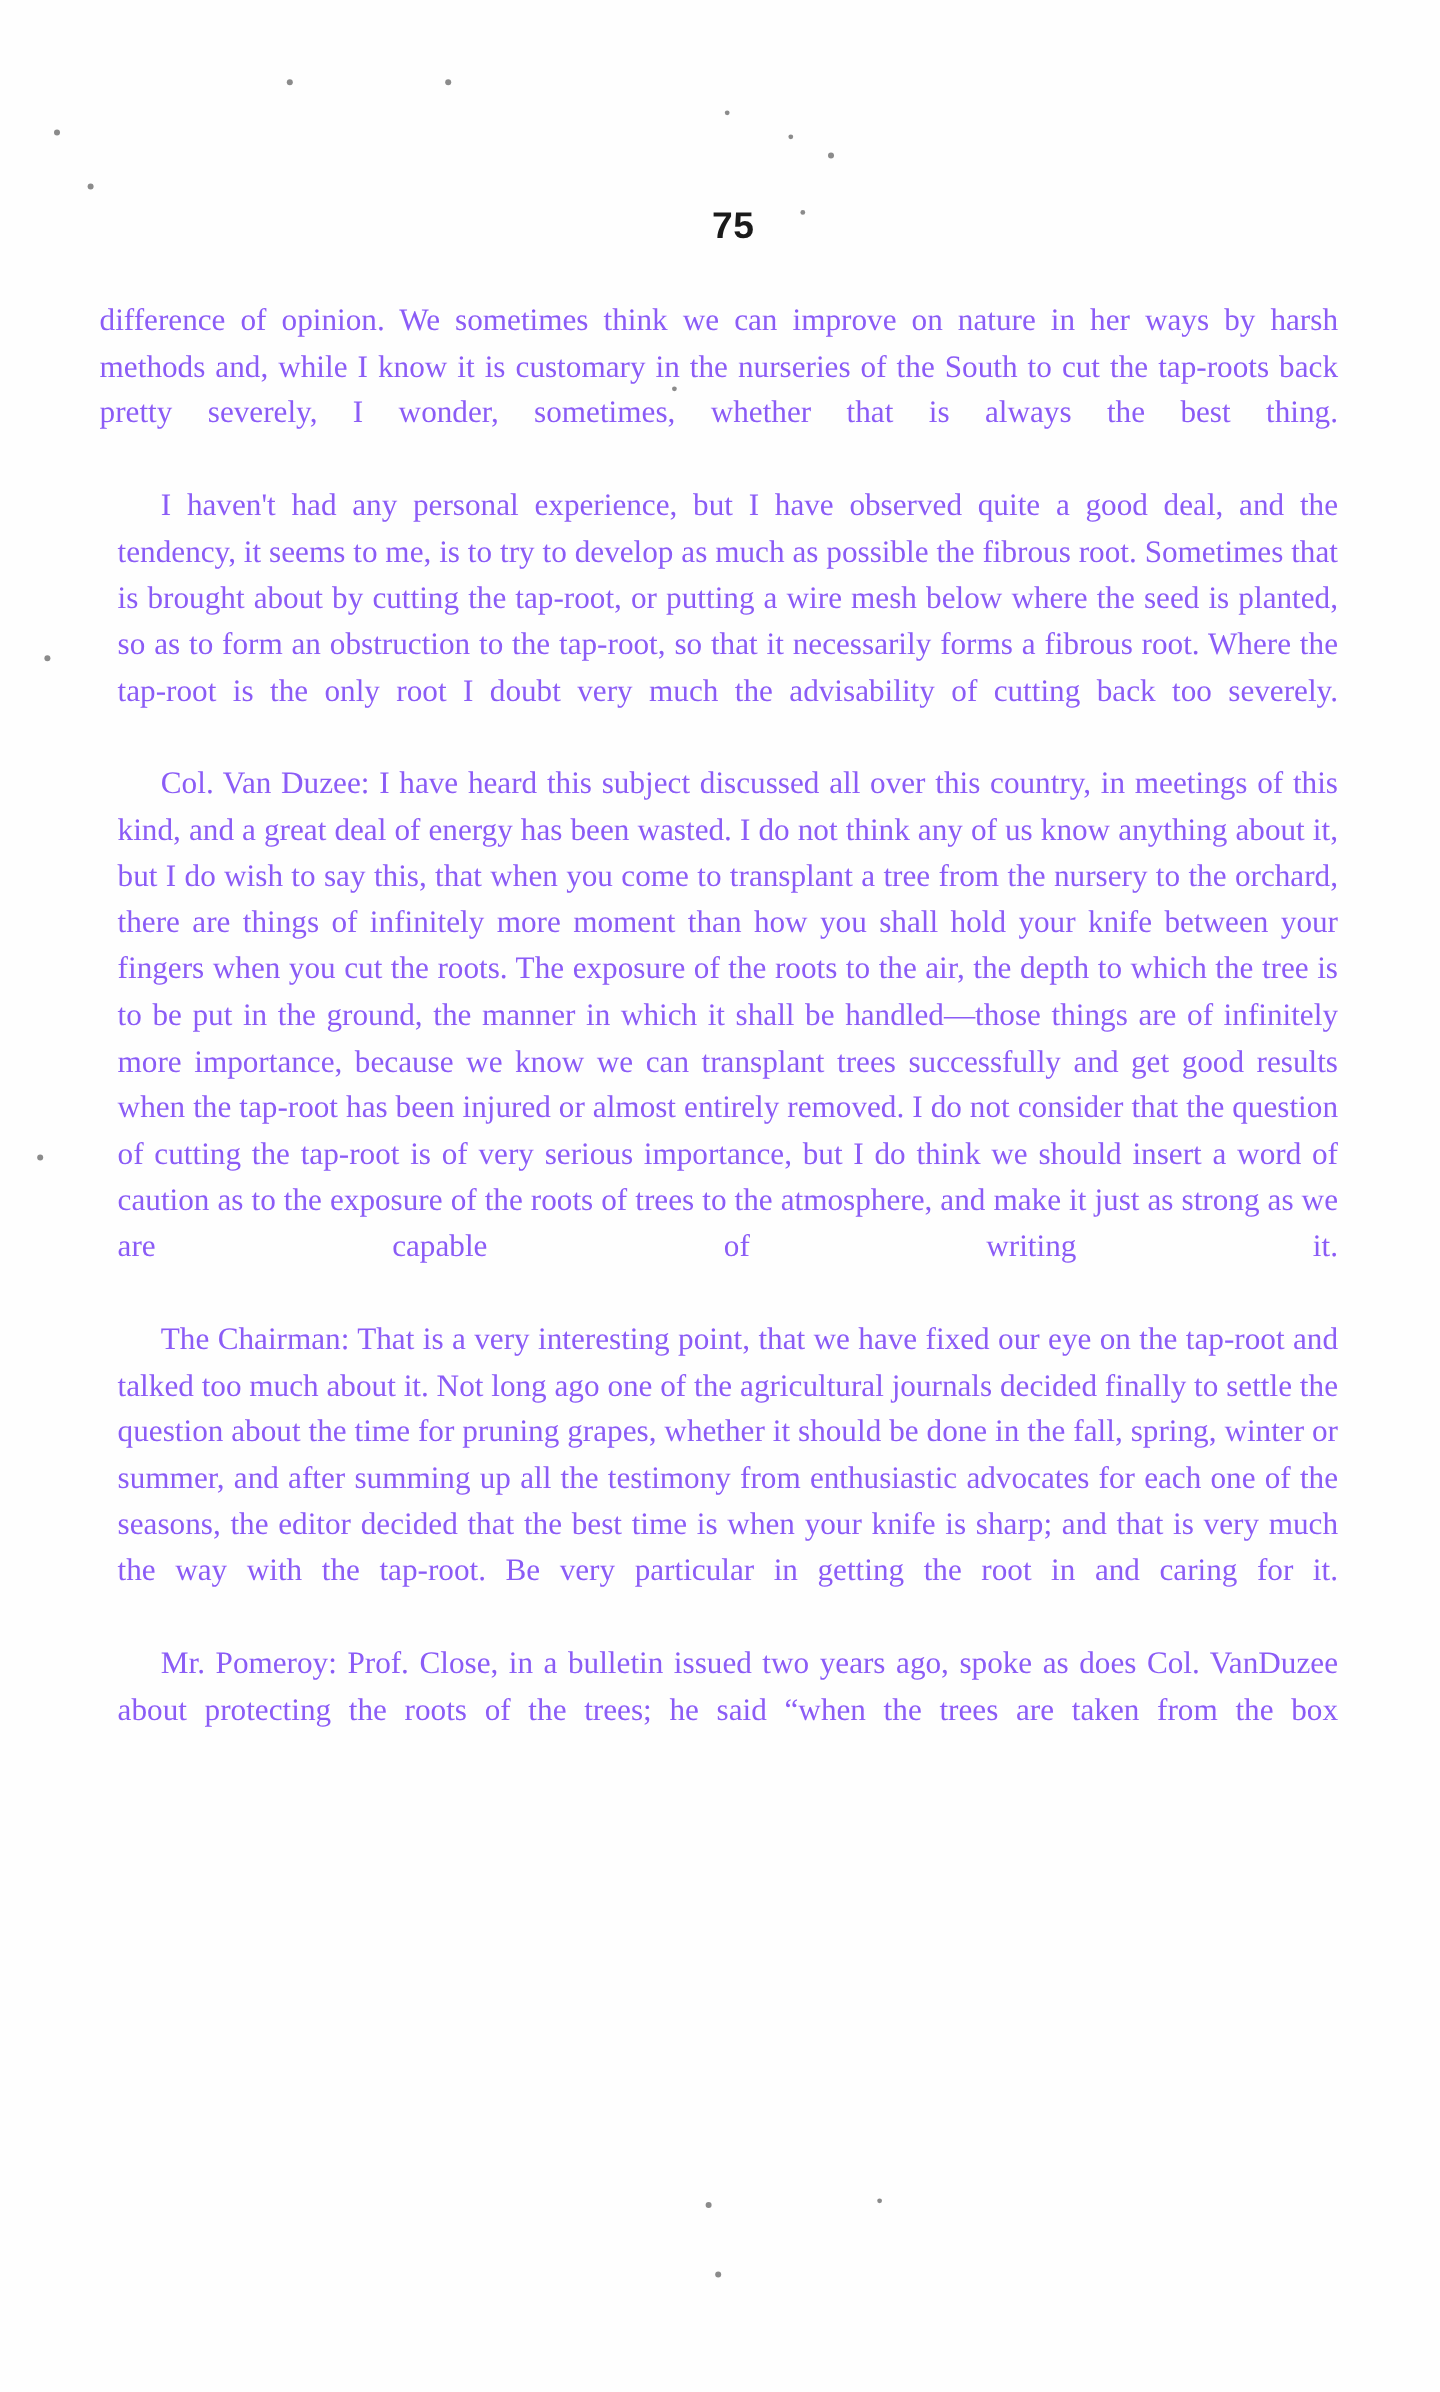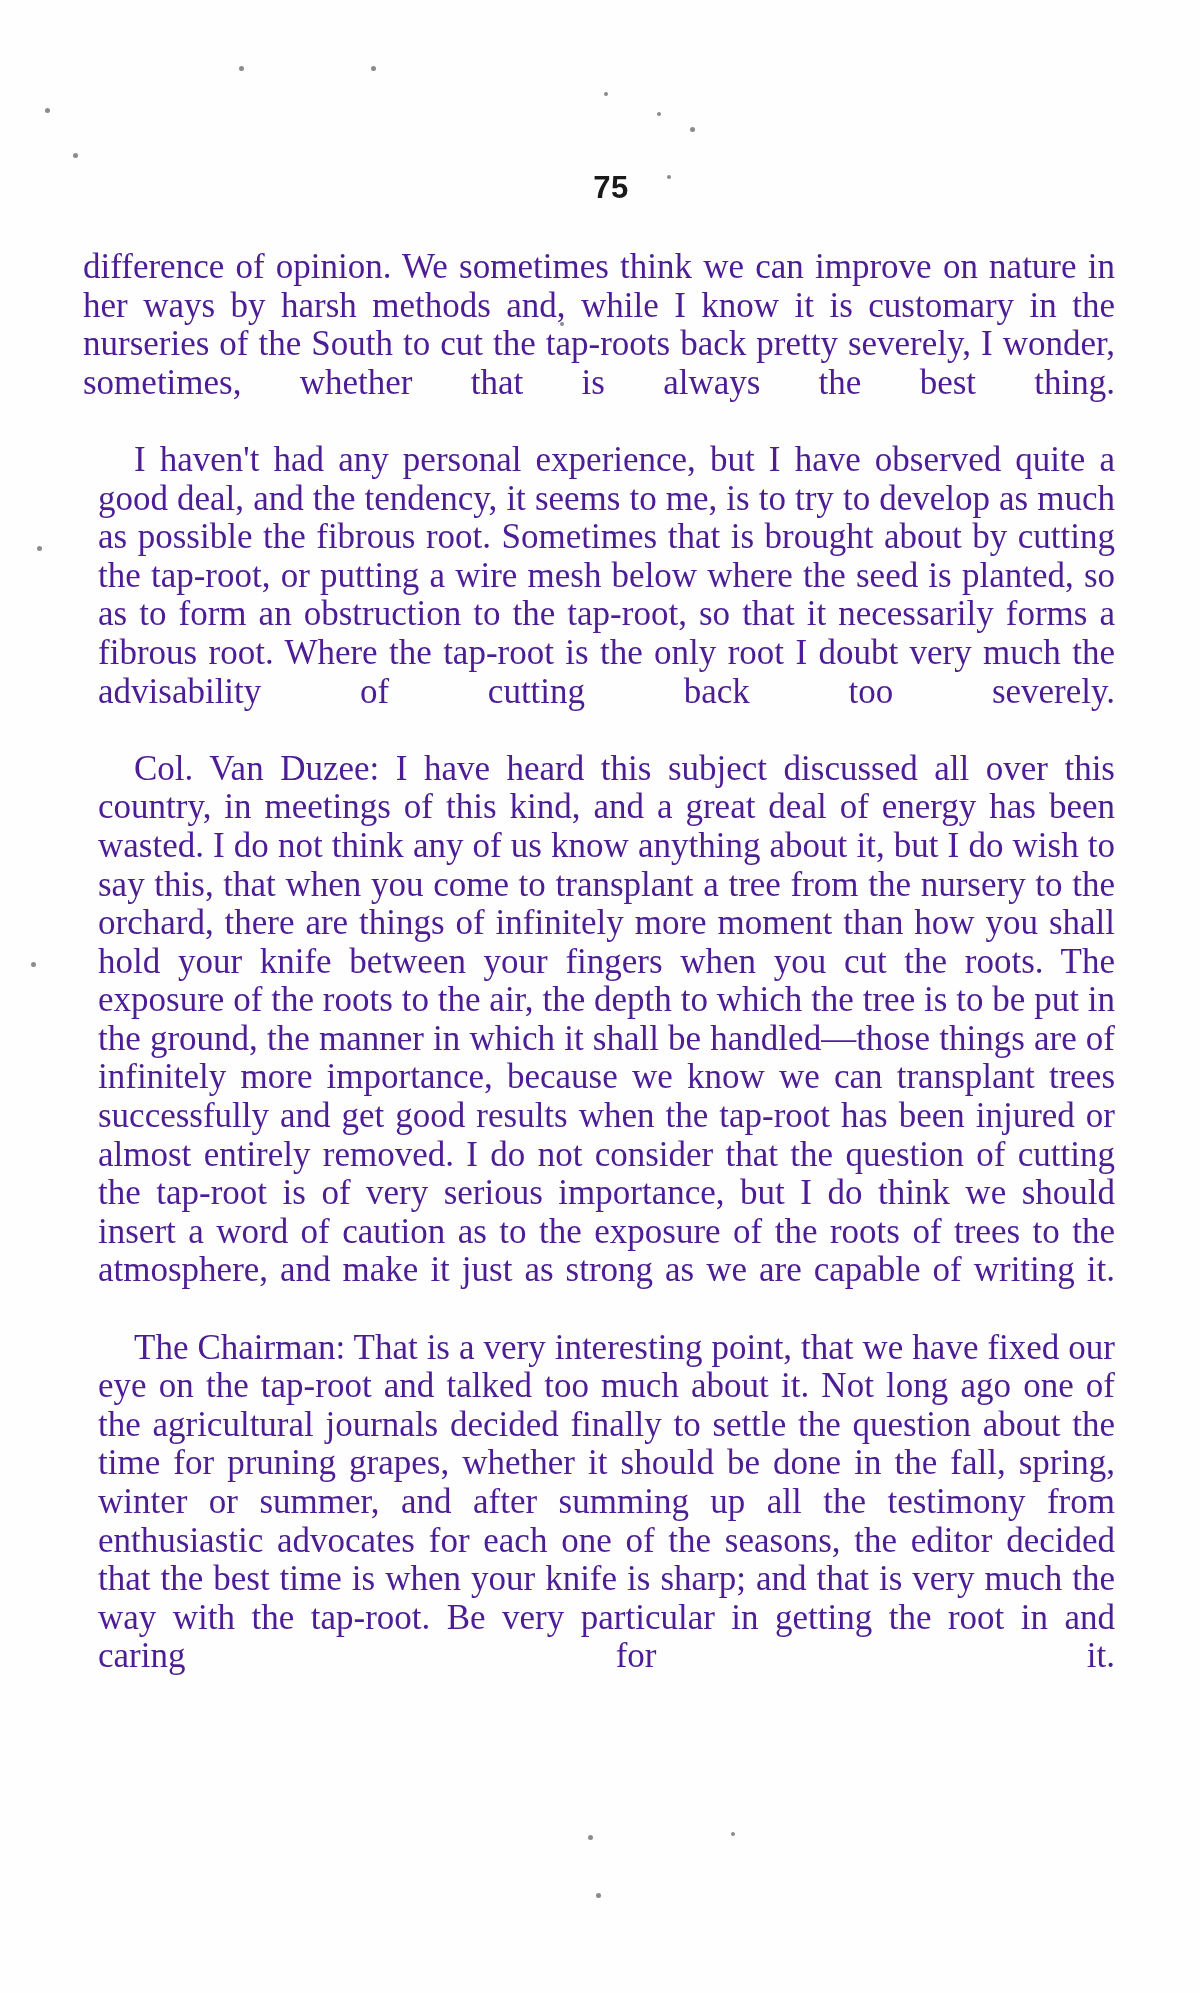--- a/index.html
+++ b/index.html
@@ -33,25 +33,25 @@
     font-weight: bold;
     font-family: "Liberation Sans", sans-serif;
     letter-spacing: 0.5px;
     padding-left: 11px;
   }
   .body-text {
     position: absolute;
     top: 248px;
     left: 83px;
     width: 1032px;
-    font-size: 35px;
+    font-size: 26px;
     line-height: 38.6px;
     text-align: justify;
     text-justify: inter-word;
-    color: #4c1d95;
+    color: #8b5cf6;
   }
   .body-text p {
     margin: 0;
     text-indent: 0;
   }
   .body-text p.indented {
     text-indent: 36px;
     margin-left: 15px;
   }
   
@@ -88,15 +88,16 @@
   <div class="speck" style="left:731px; top:1832px; width:4px; height:4px;"></div>
   <div class="speck" style="left:596px; top:1893px; width:5px; height:5px;"></div>
 
   <div class="page-number">75</div>
 
   <div class="body-text">
     <p>difference of opinion.   We sometimes think we can improve on nature in her ways by harsh methods and, while I know it is customary in the nurseries of the South to cut the tap-roots back pretty severely, I wonder, sometimes, whether that is always the best thing.</p>
     <p class="indented">I haven't had any personal experience, but I have observed quite a good deal, and the tendency, it seems to me, is to try to develop as much as possible the fibrous root.   Sometimes that is brought about by cutting the tap-root, or putting a wire mesh below where the seed is planted, so as to form an obstruction to the tap-root, so that it necessarily forms a fibrous root. Where the tap-root is the only root I doubt very much the advisability of cutting back too severely.</p>
     <p class="indented">Col. Van Duzee: I have heard this subject discussed all over this country, in meetings of this kind, and a great deal of energy has been wasted.   I do not think any of us know anything about it, but I do wish to say this, that when you come to transplant a tree from the nursery to the orchard, there are things of infinitely more moment than how you shall hold your knife between your fingers when you cut the roots.   The exposure of the roots to the air, the depth to which the tree is to be put in the ground, the manner in which it shall be handled—those things are of infinitely more importance, because we know we can transplant trees successfully and get good results when the tap-root has been injured or almost entirely removed.   I do not consider that the question of cutting the tap-root is of very serious importance, but I do think we should insert a word of caution as to the exposure of the roots of trees to the atmosphere, and make it just as strong as we are capable of writing it.</p>
     <p class="indented">The Chairman:   That is a very interesting point, that we have fixed our eye on the tap-root and talked too much about it.   Not long ago one of the agricultural journals decided finally to settle the question about the time for pruning grapes, whether it should be done in the fall, spring, winter or summer, and after summing up all the testimony from enthusiastic advocates for each one of the seasons, the editor decided that the best time is when your knife is sharp; and that is very much the way with the tap-root.   Be very particular in getting the root in and caring for it.</p>
+    <p class="indented">Mr. Pomeroy:   Prof. Close, in a bulletin issued two years ago, spoke as does Col. VanDuzee about protecting the roots of the trees; he said “when the trees are taken from the box</p>
   </div>
 
 </div>
 
 </body></html>

